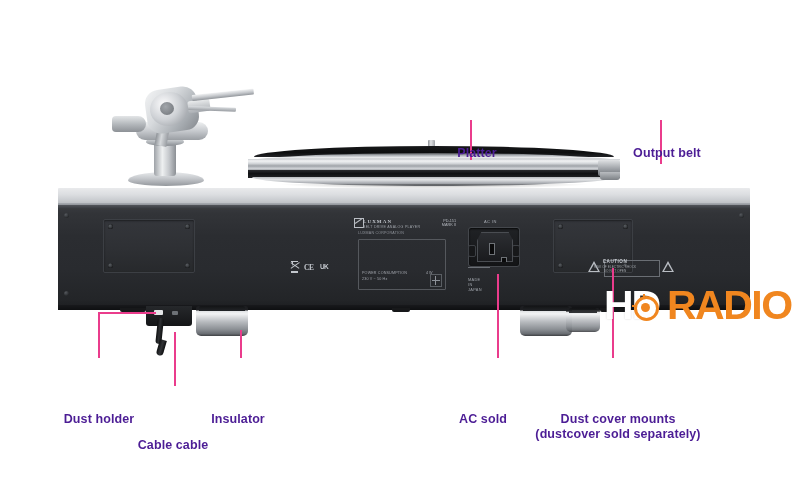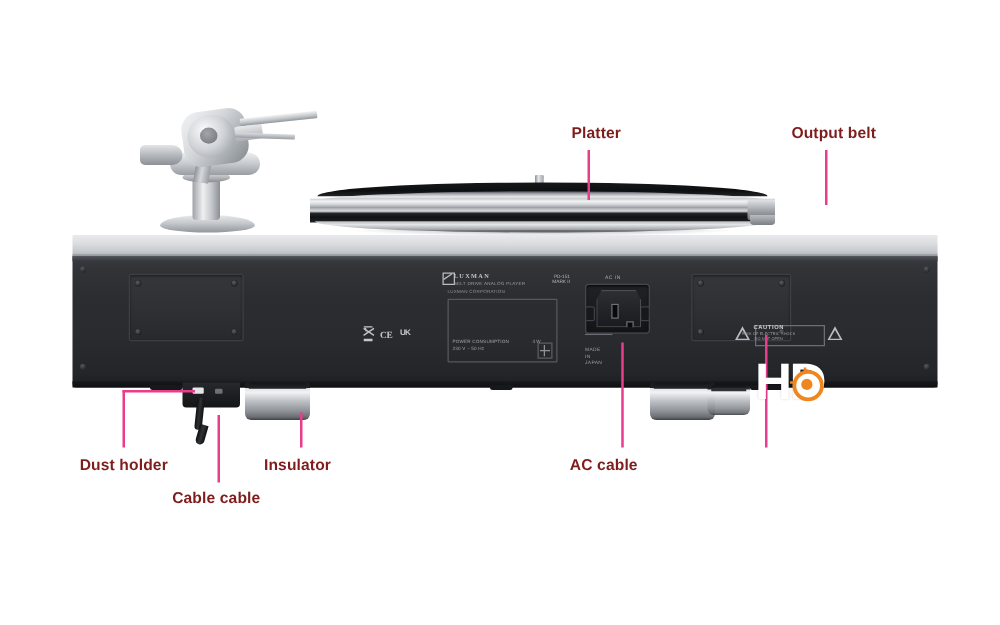--- a/index.html
+++ b/index.html
@@ -8,24 +8,25 @@
     font-family:"Liberation Sans", sans-serif;
     -webkit-font-smoothing:antialiased;
   }
   #stage{position:absolute;left:0;top:0;width:800px;height:500px;background:#fff;}
 
   
   .label{
     position:absolute;
     font-weight:bold;
     font-size:12.5px;
-    color:#7f1d1d;
+    color:#4c1d95;
     letter-spacing:.1px;
     white-space:nowrap;
     line-height:15px;
+    margin-top:47px;
   }
   .label.center{transform:translateX(-50%);text-align:center;}
   .label .sub{display:block;font-weight:bold;}
 
   
   .leader{position:absolute;background:#ea3c8c;width:2px;}
   .leader.h{height:2px;width:auto;}
 
   
   .tt{position:absolute;}
@@ -392,24 +393,29 @@
 
   <div class="label center" style="left:173px;top:391px">
     <span>Cable cable</span>
   </div>
 
   <div class="label center" style="left:238px;top:365px">
     <span>Insulator</span>
   </div>
 
   <div class="label center" style="left:483px;top:365px">
-    <span>AC cable</span>
-  </div>
-
+    <span>AC sold</span>
+  </div>
+
+  <div class="label center" style="left:618px;top:365px">
+    <span>Dust cover mounts</span>
+    <span class="sub">(dustcover sold separately)</span>
+  </div>
 
   <div id="wm">
     <span class="hd">HD</span>
     <span class="tick tk1"></span>
     <span class="tick tk2"></span>
     <span class="target"></span>
+    <span class="radio">RADIO</span>
   </div>
 
 </div>
 
 </body></html>

